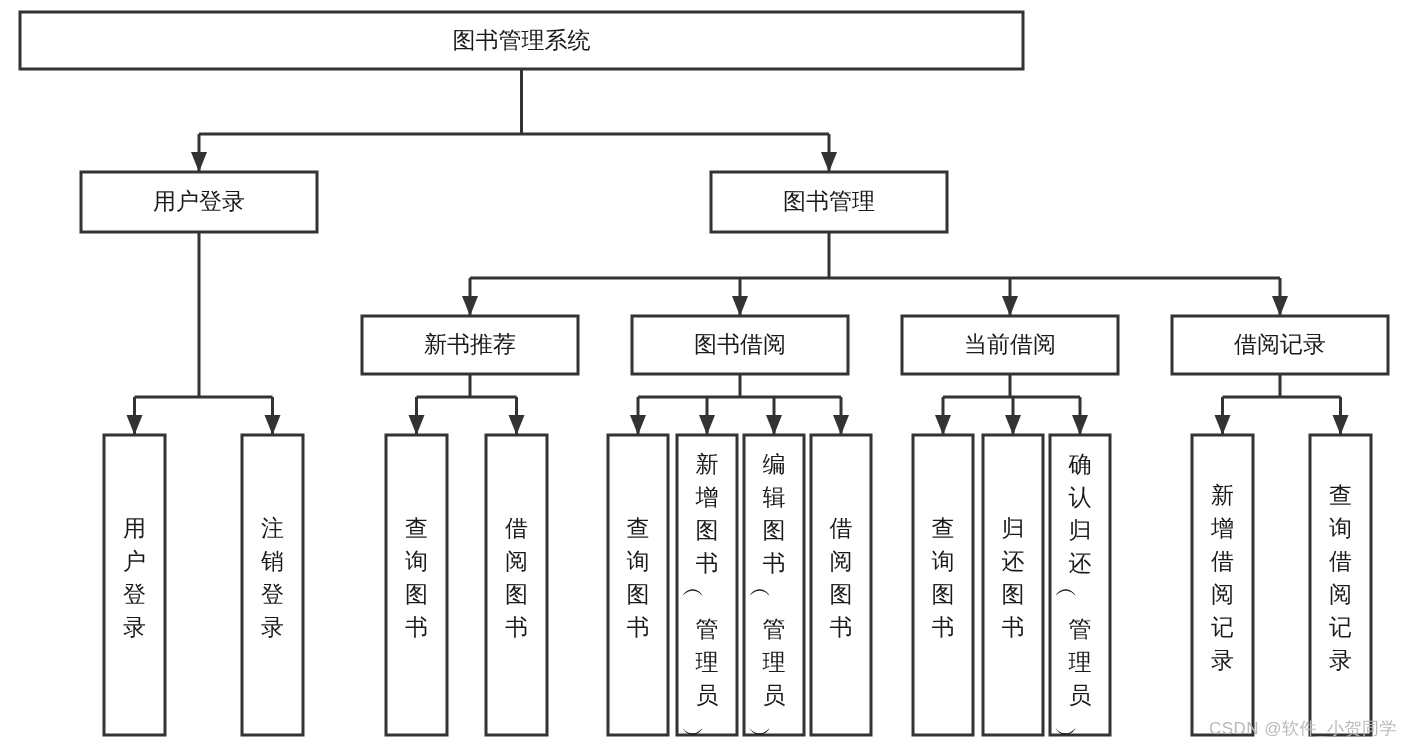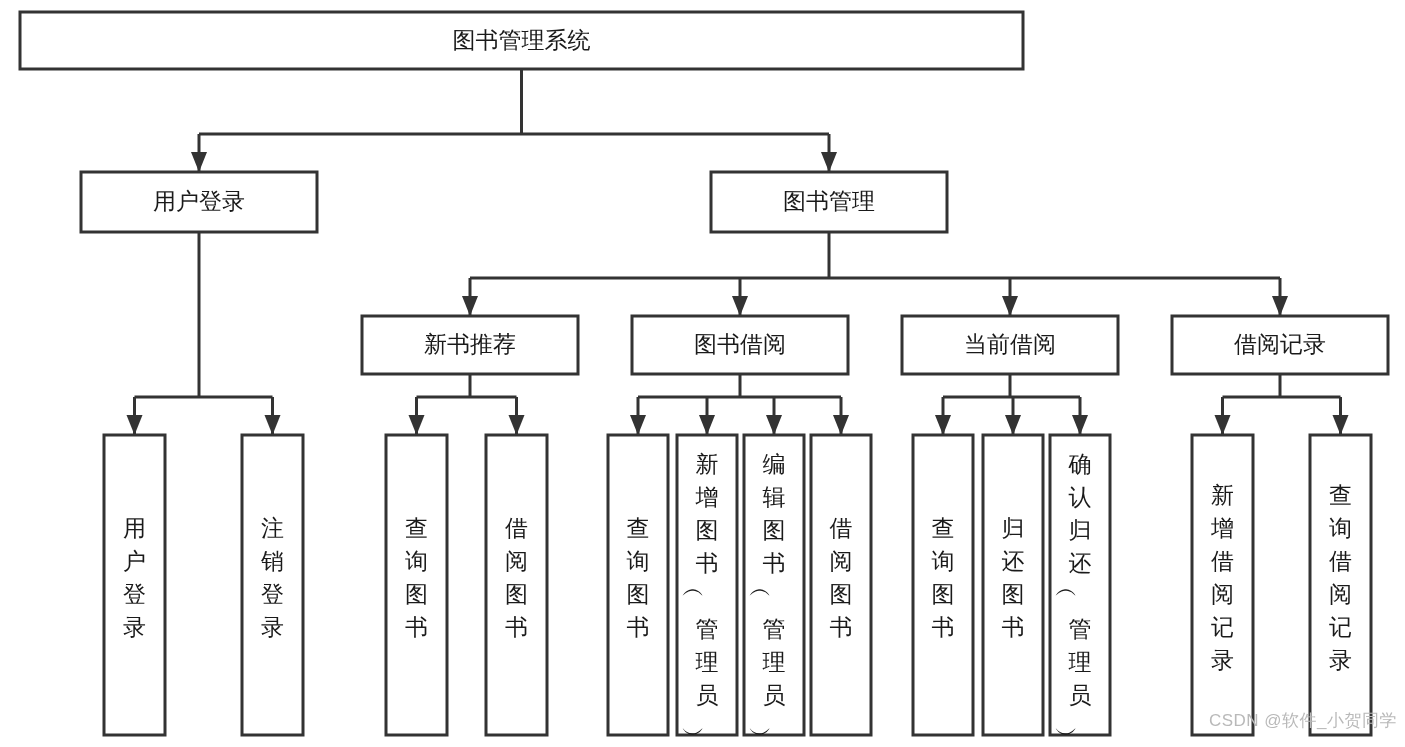--- a/index.html
+++ b/index.html
@@ -51,21 +51,21 @@
     fill: none;
     stroke-linecap: butt;
   }
   .arrow-head {
     fill: #333333;
     stroke: none;
   }
   .watermark {
     position: absolute;
     right: 8px;
-    bottom: 15px;
+    bottom: 7px;
     font-family: "Liberation Sans", "DejaVu Sans", sans-serif;
     font-size: 17px;
     color: #b9b9b9;
     white-space: nowrap;
     letter-spacing: 0.5px;
   }
 </style>
 </head>
 <body>
 

